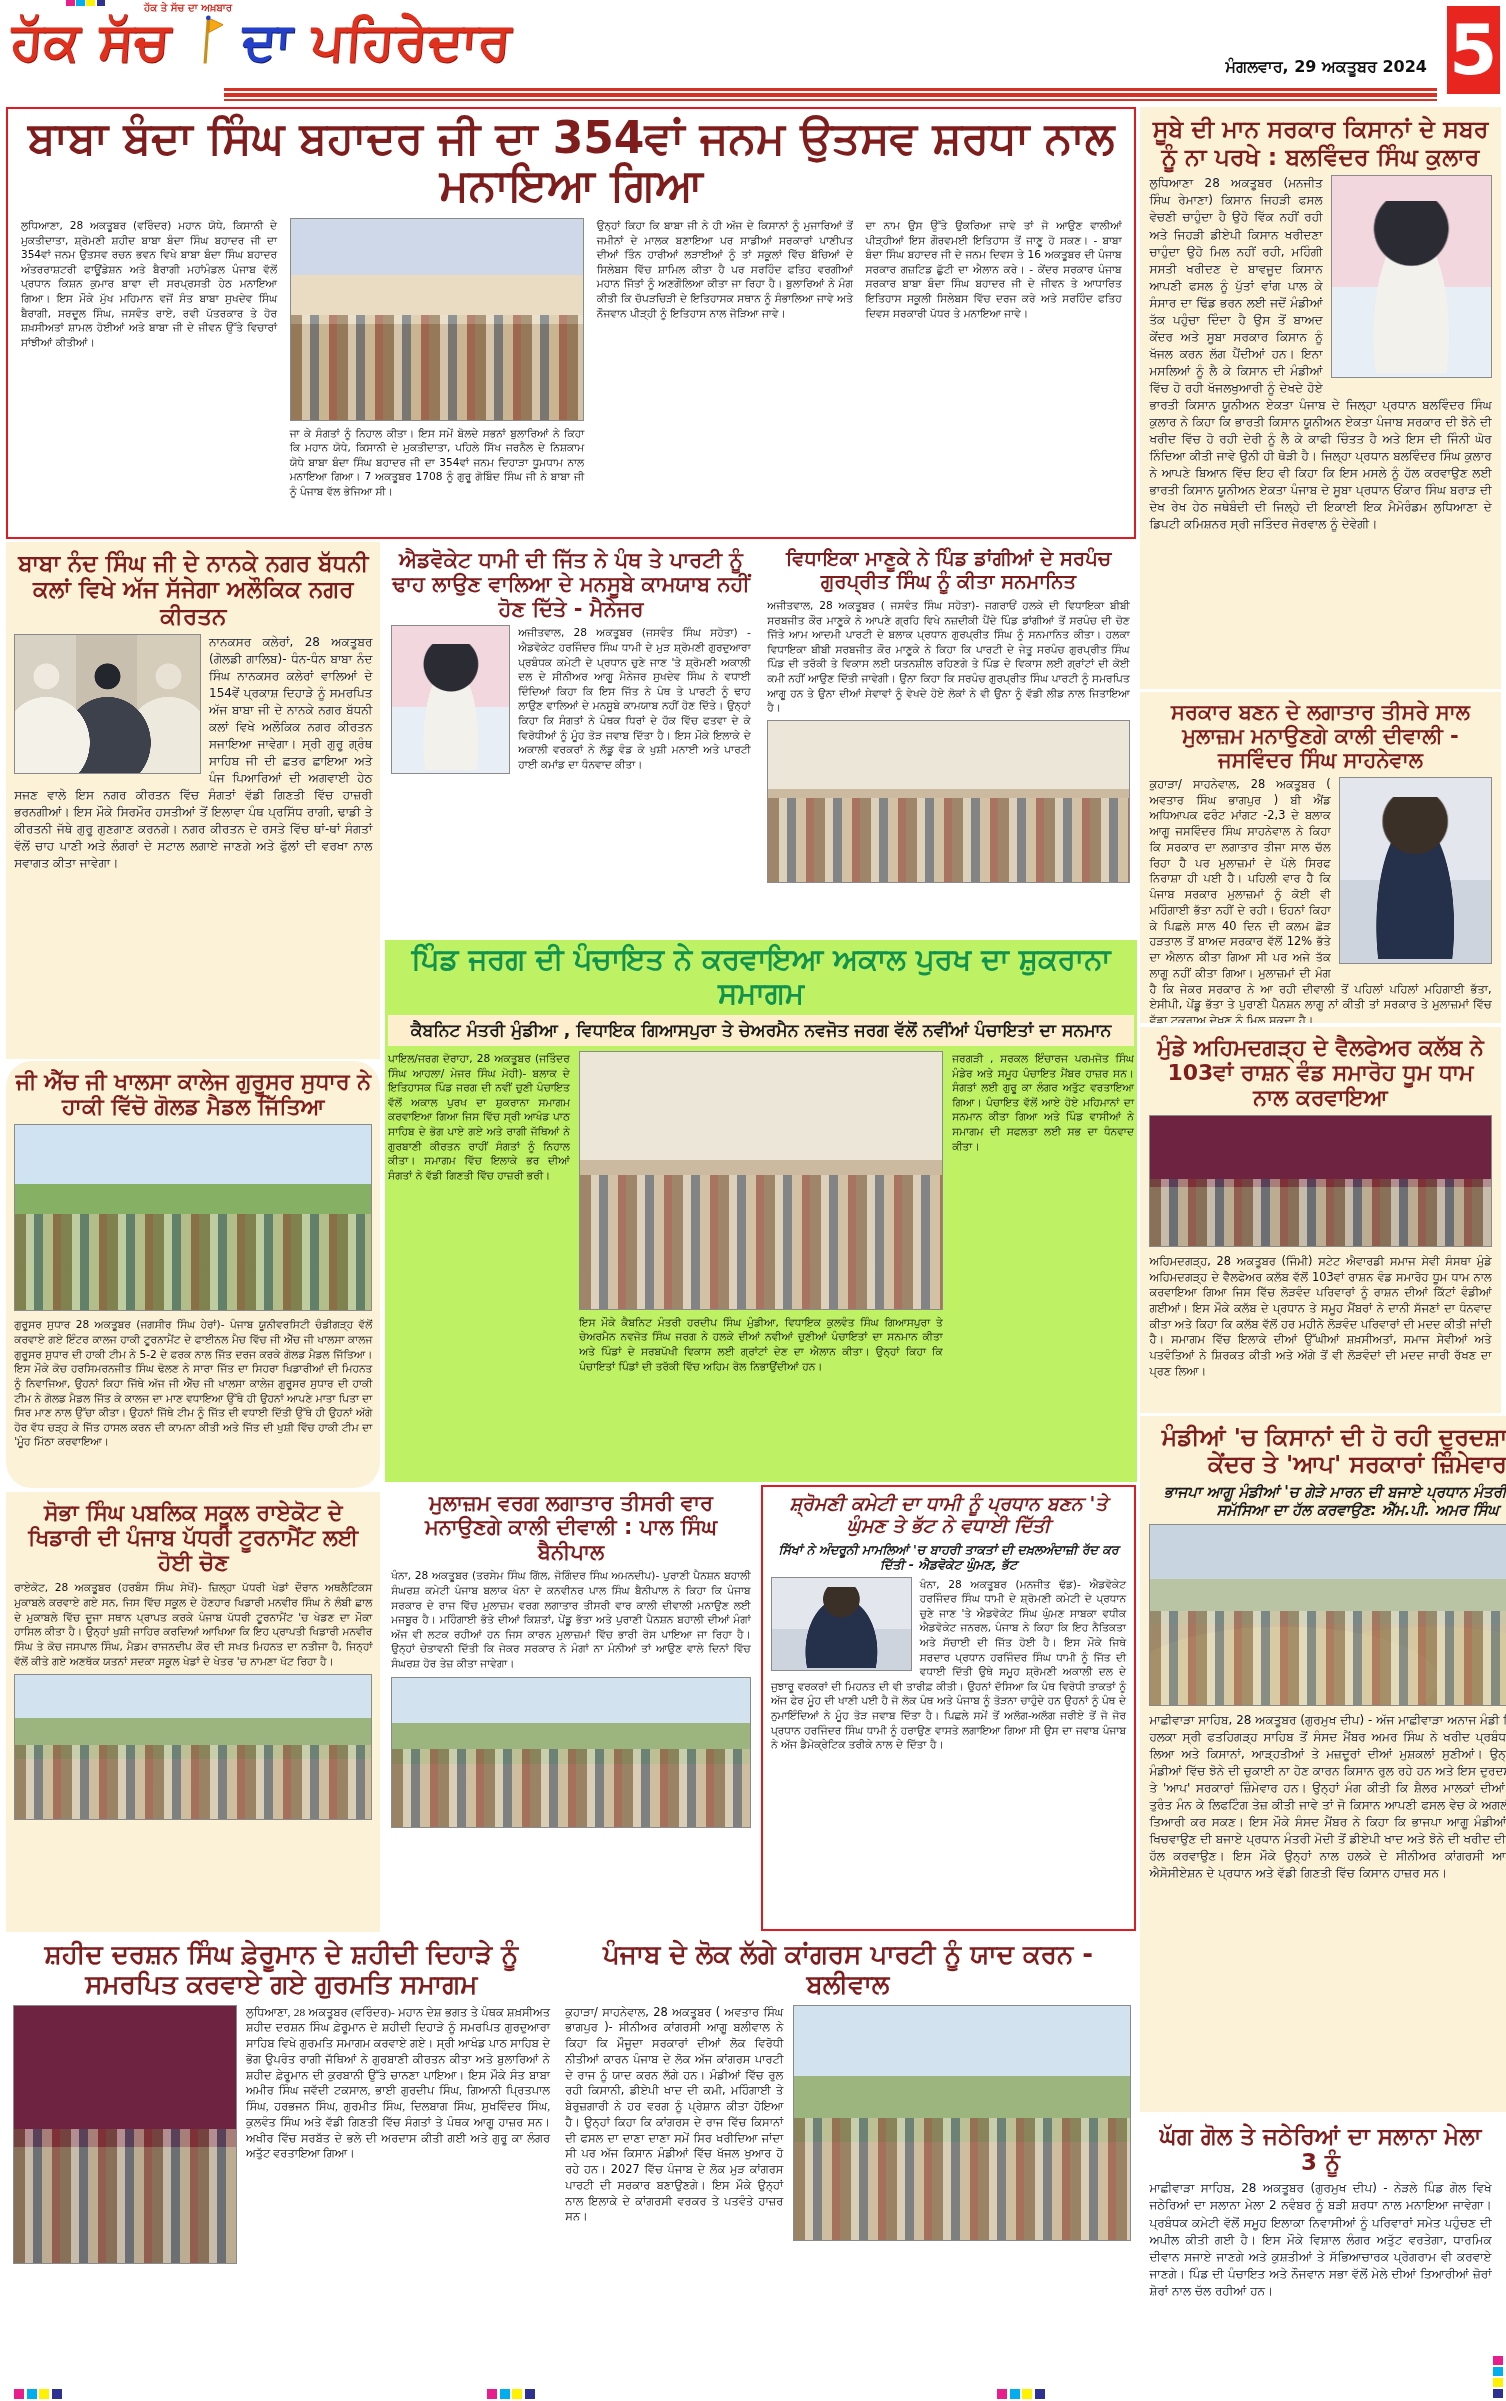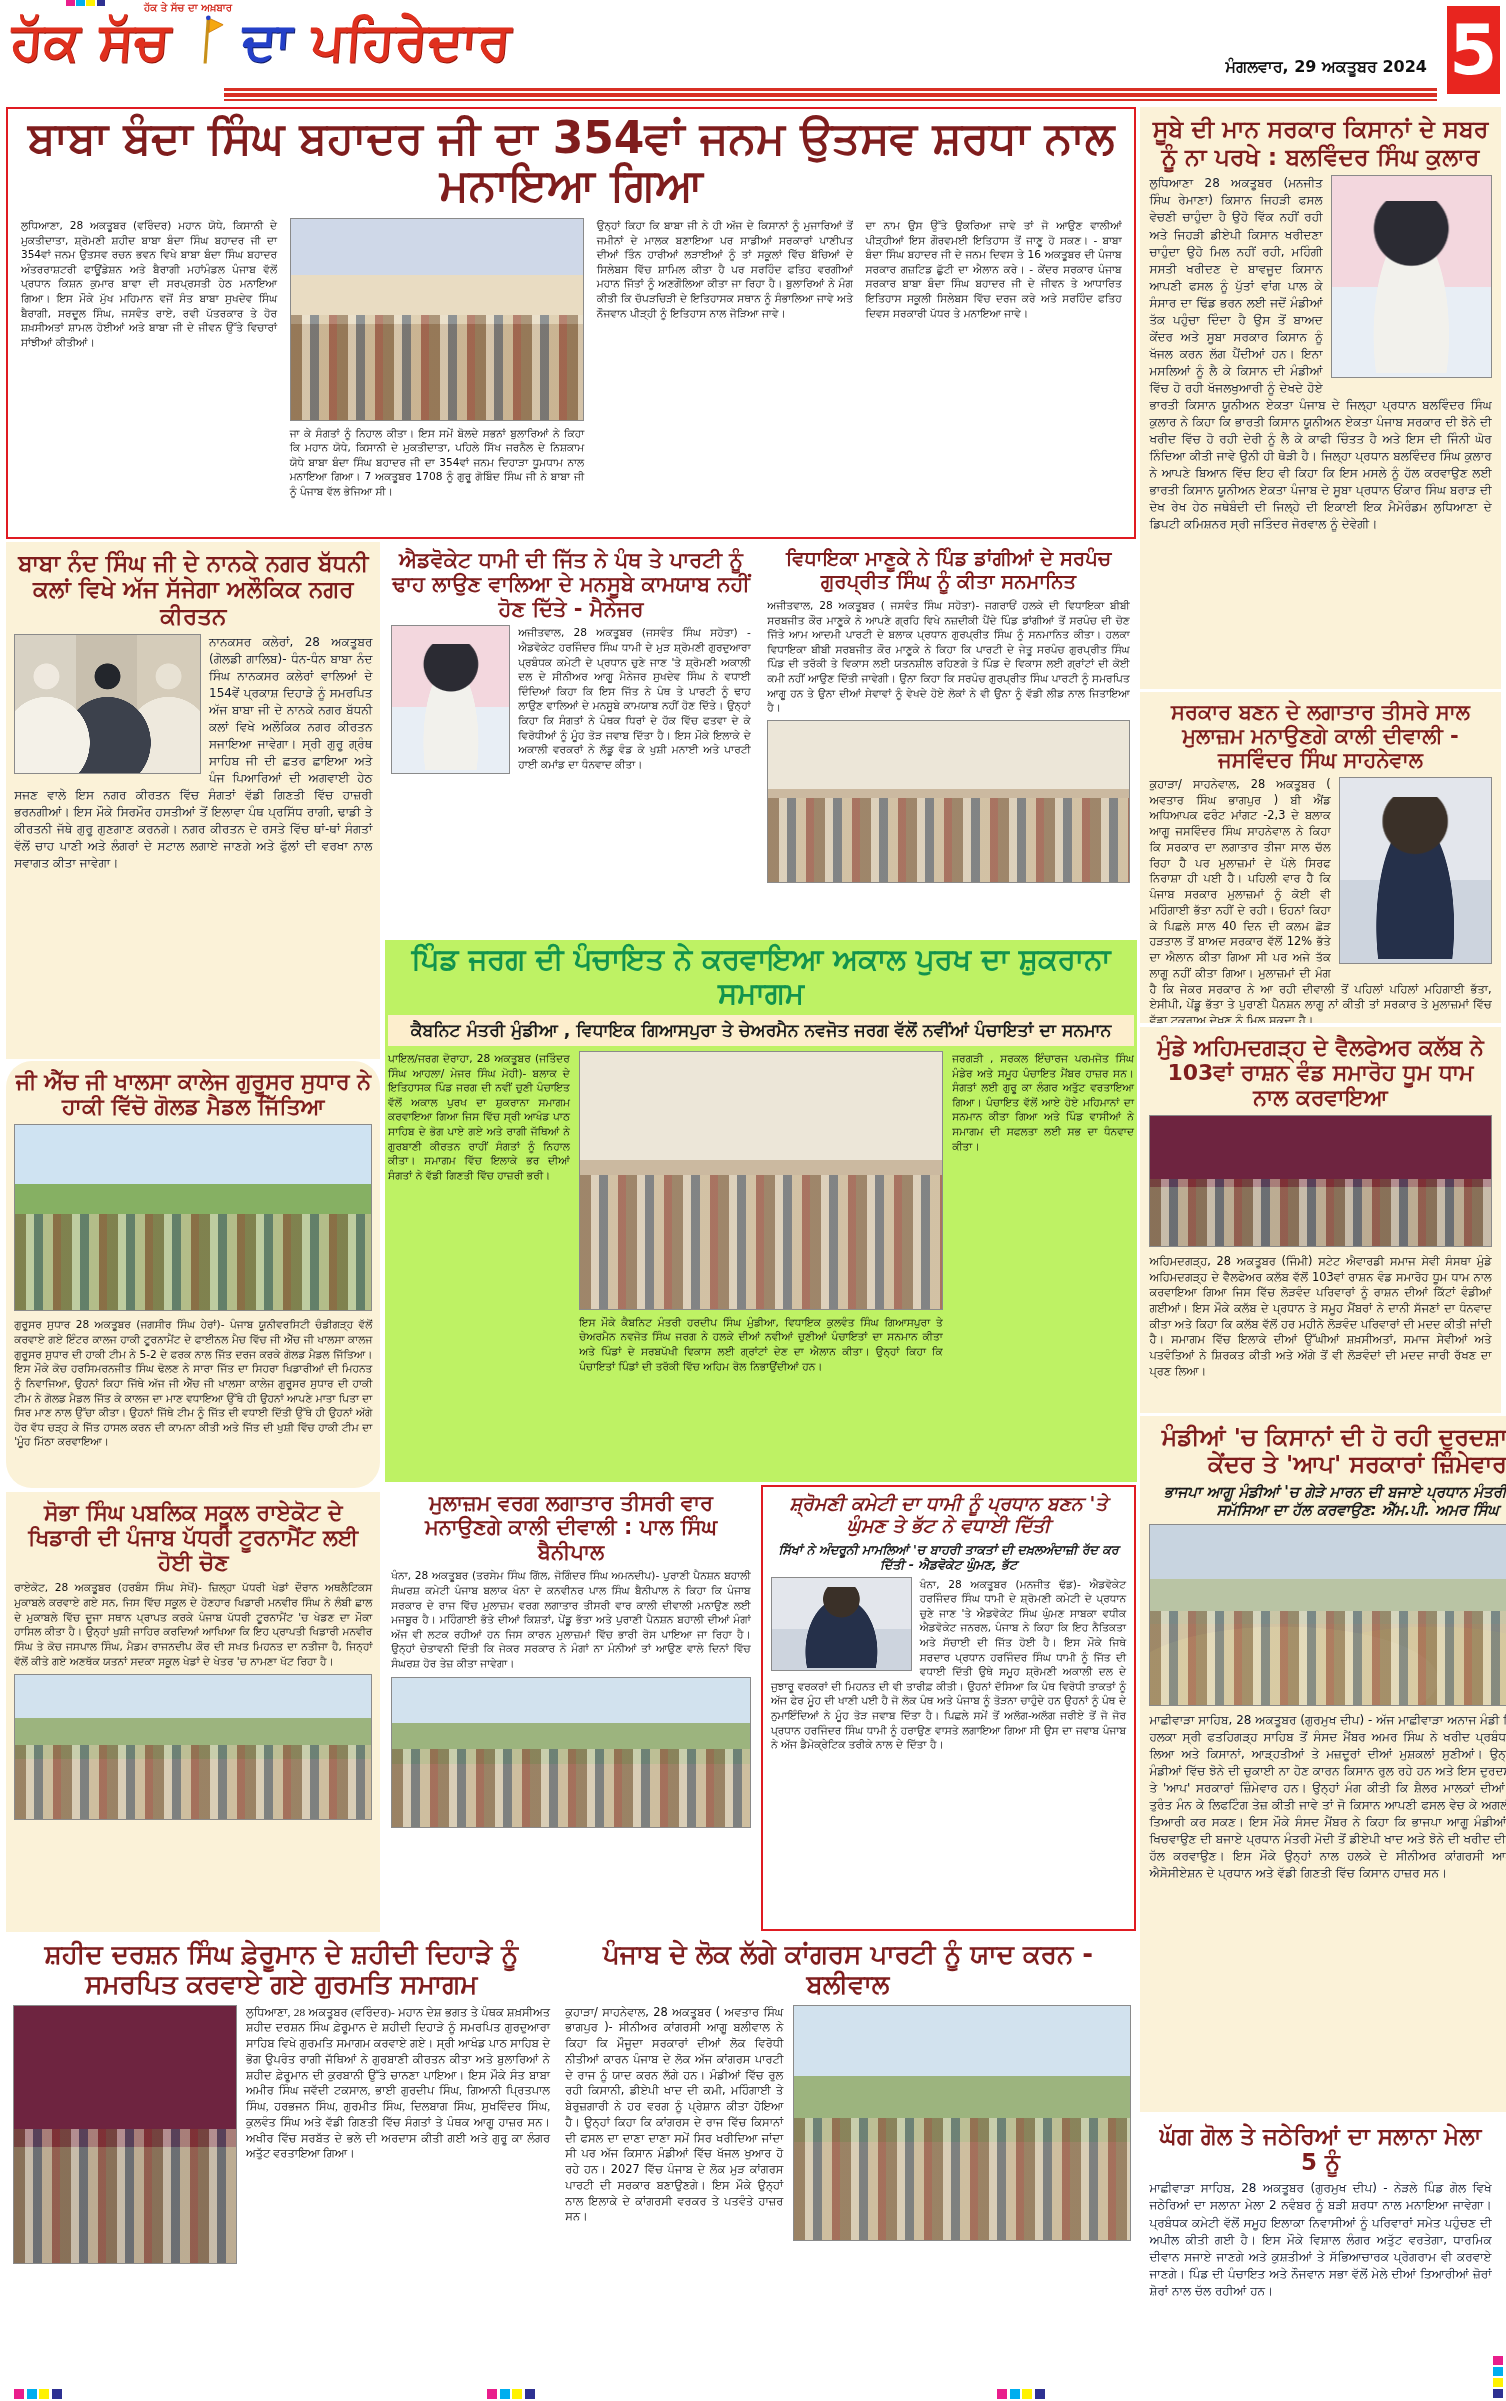--- a/index.html
+++ b/index.html
@@ -131,21 +131,21 @@
   </div>
 
   <div class="art cream" style="left:1140px;top:1416px;width:435px;height:696px;padding:6.3px 9.4px;">
     <h2 style="font-size:23.6px;">ਮੰਡੀਆਂ 'ਚ ਕਿਸਾਨਾਂ ਦੀ ਹੋ ਰਹੀ ਦੁਰਦਸ਼ਾ ਲਈ ਕੇਂਦਰ ਤੇ 'ਆਪ' ਸਰਕਾਰਾਂ ਜ਼ਿੰਮੇਵਾਰ</h2>
     <h3 class="ital" style="font-size:15px;">ਭਾਜਪਾ ਆਗੂ ਮੰਡੀਆਂ 'ਚ ਗੇੜੇ ਮਾਰਨ ਦੀ ਬਜਾਏ ਪ੍ਰਧਾਨ ਮੰਤਰੀ ਮੋਦੀ ਤੋਂ ਸਮੱਸਿਆ ਦਾ ਹੱਲ ਕਰਵਾਉਣ: ਐੱਮ.ਪੀ. ਅਮਰ ਸਿੰਘ</h3>
     <div class="photo ph-mandi" style="width:100%;height:182px;margin:3.1px 0 6.3px 0;"></div>
     <div class="bodytxt-lg">ਮਾਛੀਵਾੜਾ ਸਾਹਿਬ, 28 ਅਕਤੂਬਰ (ਗੁਰਮੁਖ ਦੀਪ) - ਅੱਜ ਮਾਛੀਵਾੜਾ ਅਨਾਜ ਮੰਡੀ ਵਿਚ ਲੋਕ ਸਭਾ ਹਲਕਾ ਸ੍ਰੀ ਫਤਹਿਗੜ੍ਹ ਸਾਹਿਬ ਤੋਂ ਸੰਸਦ ਮੈਂਬਰ ਅਮਰ ਸਿੰਘ ਨੇ ਖਰੀਦ ਪ੍ਰਬੰਧਾਂ ਦਾ ਜਾਇਜ਼ਾ ਲਿਆ ਅਤੇ ਕਿਸਾਨਾਂ, ਆੜ੍ਹਤੀਆਂ ਤੇ ਮਜ਼ਦੂਰਾਂ ਦੀਆਂ ਮੁਸ਼ਕਲਾਂ ਸੁਣੀਆਂ। ਉਨ੍ਹਾਂ ਕਿਹਾ ਕਿ ਮੰਡੀਆਂ ਵਿੱਚ ਝੋਨੇ ਦੀ ਚੁਕਾਈ ਨਾ ਹੋਣ ਕਾਰਨ ਕਿਸਾਨ ਰੁਲ ਰਹੇ ਹਨ ਅਤੇ ਇਸ ਦੁਰਦਸ਼ਾ ਲਈ ਕੇਂਦਰ ਤੇ 'ਆਪ' ਸਰਕਾਰਾਂ ਜ਼ਿੰਮੇਵਾਰ ਹਨ। ਉਨ੍ਹਾਂ ਮੰਗ ਕੀਤੀ ਕਿ ਸ਼ੈਲਰ ਮਾਲਕਾਂ ਦੀਆਂ ਜਾਇਜ਼ ਮੰਗਾਂ ਤੁਰੰਤ ਮੰਨ ਕੇ ਲਿਫਟਿੰਗ ਤੇਜ਼ ਕੀਤੀ ਜਾਵੇ ਤਾਂ ਜੋ ਕਿਸਾਨ ਆਪਣੀ ਫਸਲ ਵੇਚ ਕੇ ਅਗਲੀ ਬਿਜਾਈ ਦੀ ਤਿਆਰੀ ਕਰ ਸਕਣ। ਇਸ ਮੌਕੇ ਸੰਸਦ ਮੈਂਬਰ ਨੇ ਕਿਹਾ ਕਿ ਭਾਜਪਾ ਆਗੂ ਮੰਡੀਆਂ ਵਿੱਚ ਫੋਟੋਆਂ ਖਿਚਵਾਉਣ ਦੀ ਬਜਾਏ ਪ੍ਰਧਾਨ ਮੰਤਰੀ ਮੋਦੀ ਤੋਂ ਡੀਏਪੀ ਖਾਦ ਅਤੇ ਝੋਨੇ ਦੀ ਖਰੀਦ ਦੀ ਸਮੱਸਿਆ ਦਾ ਹੱਲ ਕਰਵਾਉਣ। ਇਸ ਮੌਕੇ ਉਨ੍ਹਾਂ ਨਾਲ ਹਲਕੇ ਦੇ ਸੀਨੀਅਰ ਕਾਂਗਰਸੀ ਆਗੂ, ਆੜ੍ਹਤੀ ਐਸੋਸੀਏਸ਼ਨ ਦੇ ਪ੍ਰਧਾਨ ਅਤੇ ਵੱਡੀ ਗਿਣਤੀ ਵਿੱਚ ਕਿਸਾਨ ਹਾਜ਼ਰ ਸਨ।</div>
   </div>
 
   <div class="art" style="left:1140px;top:2115px;width:361px;height:273px;padding:6.3px 9.4px;background:#ffffff;">
-    <h2 style="font-size:23px;">ਘੱਗ ਗੋਲ ਤੇ ਜਠੇਰਿਆਂ ਦਾ ਸਲਾਨਾ ਮੇਲਾ 5 ਨੂੰ</h2>
+    <h2 style="font-size:23px;">ਘੱਗ ਗੋਲ ਤੇ ਜਠੇਰਿਆਂ ਦਾ ਸਲਾਨਾ ਮੇਲਾ 3 ਨੂੰ</h2>
     <div class="bodytxt-lg">ਮਾਛੀਵਾੜਾ ਸਾਹਿਬ, 28 ਅਕਤੂਬਰ (ਗੁਰਮੁਖ ਦੀਪ) - ਨੇੜਲੇ ਪਿੰਡ ਗੋਲ ਵਿਖੇ ਜਠੇਰਿਆਂ ਦਾ ਸਲਾਨਾ ਮੇਲਾ 2 ਨਵੰਬਰ ਨੂੰ ਬੜੀ ਸ਼ਰਧਾ ਨਾਲ ਮਨਾਇਆ ਜਾਵੇਗਾ। ਪ੍ਰਬੰਧਕ ਕਮੇਟੀ ਵੱਲੋਂ ਸਮੂਹ ਇਲਾਕਾ ਨਿਵਾਸੀਆਂ ਨੂੰ ਪਰਿਵਾਰਾਂ ਸਮੇਤ ਪਹੁੰਚਣ ਦੀ ਅਪੀਲ ਕੀਤੀ ਗਈ ਹੈ। ਇਸ ਮੌਕੇ ਵਿਸ਼ਾਲ ਲੰਗਰ ਅਤੁੱਟ ਵਰਤੇਗਾ, ਧਾਰਮਿਕ ਦੀਵਾਨ ਸਜਾਏ ਜਾਣਗੇ ਅਤੇ ਕੁਸ਼ਤੀਆਂ ਤੇ ਸੱਭਿਆਚਾਰਕ ਪ੍ਰੋਗਰਾਮ ਵੀ ਕਰਵਾਏ ਜਾਣਗੇ। ਪਿੰਡ ਦੀ ਪੰਚਾਇਤ ਅਤੇ ਨੌਜਵਾਨ ਸਭਾ ਵੱਲੋਂ ਮੇਲੇ ਦੀਆਂ ਤਿਆਰੀਆਂ ਜ਼ੋਰਾਂ ਸ਼ੋਰਾਂ ਨਾਲ ਚੱਲ ਰਹੀਆਂ ਹਨ।</div>
   </div>
 
   <div class="art cream" style="left:6.3px;top:542px;width:374px;height:517px;padding:6.3px 7.9px;">
     <h2 style="font-size:23px;">ਬਾਬਾ ਨੰਦ ਸਿੰਘ ਜੀ ਦੇ ਨਾਨਕੇ ਨਗਰ ਬੱਧਨੀ ਕਲਾਂ ਵਿਖੇ ਅੱਜ ਸੱਜੇਗਾ ਅਲੌਕਿਕ ਨਗਰ ਕੀਰਤਨ</h2>
     <div class="photo ph-saints fl" style="width:187px;height:140px;"></div>
     <div class="bodytxt-lg">ਨਾਨਕਸਰ ਕਲੇਰਾਂ, 28 ਅਕਤੂਬਰ (ਗੋਲਡੀ ਗਾਲਿਬ)- ਧੰਨ-ਧੰਨ ਬਾਬਾ ਨੰਦ ਸਿੰਘ ਨਾਨਕਸਰ ਕਲੇਰਾਂ ਵਾਲਿਆਂ ਦੇ 154ਵੇਂ ਪ੍ਰਕਾਸ਼ ਦਿਹਾੜੇ ਨੂੰ ਸਮਰਪਿਤ ਅੱਜ ਬਾਬਾ ਜੀ ਦੇ ਨਾਨਕੇ ਨਗਰ ਬੱਧਨੀ ਕਲਾਂ ਵਿਖੇ ਅਲੌਕਿਕ ਨਗਰ ਕੀਰਤਨ ਸਜਾਇਆ ਜਾਵੇਗਾ। ਸ੍ਰੀ ਗੁਰੂ ਗ੍ਰੰਥ ਸਾਹਿਬ ਜੀ ਦੀ ਛਤਰ ਛਾਇਆ ਅਤੇ ਪੰਜ ਪਿਆਰਿਆਂ ਦੀ ਅਗਵਾਈ ਹੇਠ ਸਜਣ ਵਾਲੇ ਇਸ ਨਗਰ ਕੀਰਤਨ ਵਿੱਚ ਸੰਗਤਾਂ ਵੱਡੀ ਗਿਣਤੀ ਵਿੱਚ ਹਾਜ਼ਰੀ ਭਰਨਗੀਆਂ। ਇਸ ਮੌਕੇ ਸਿਰਮੌਰ ਹਸਤੀਆਂ ਤੋਂ ਇਲਾਵਾ ਪੰਥ ਪ੍ਰਸਿੱਧ ਰਾਗੀ, ਢਾਡੀ ਤੇ ਕੀਰਤਨੀ ਜੱਥੇ ਗੁਰੂ ਗੁਣਗਾਣ ਕਰਨਗੇ। ਨਗਰ ਕੀਰਤਨ ਦੇ ਰਸਤੇ ਵਿੱਚ ਥਾਂ-ਥਾਂ ਸੰਗਤਾਂ ਵੱਲੋਂ ਚਾਹ ਪਾਣੀ ਅਤੇ ਲੰਗਰਾਂ ਦੇ ਸਟਾਲ ਲਗਾਏ ਜਾਣਗੇ ਅਤੇ ਫੁੱਲਾਂ ਦੀ ਵਰਖਾ ਨਾਲ ਸਵਾਗਤ ਕੀਤਾ ਜਾਵੇਗਾ।</div>
   </div>
 
   <div class="art" style="left:385px;top:542px;width:372px;height:396px;padding:4.7px 6.3px;background:#ffffff;">

